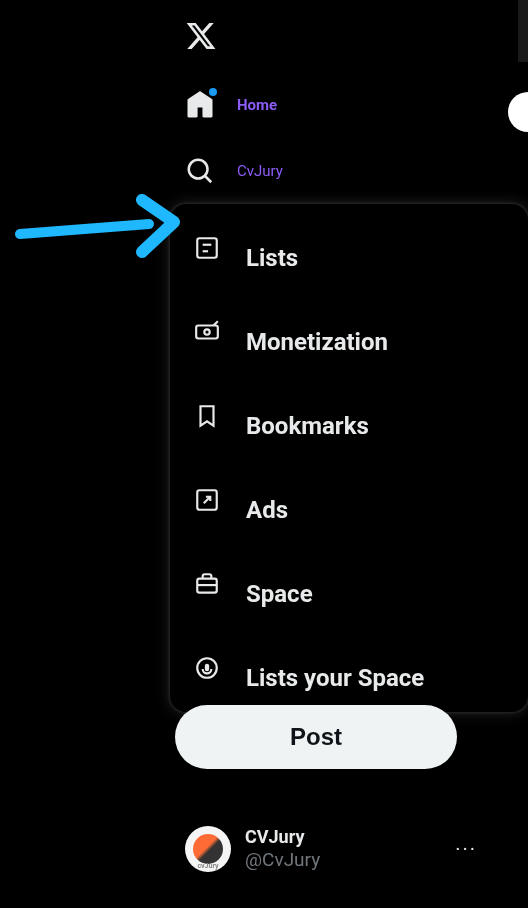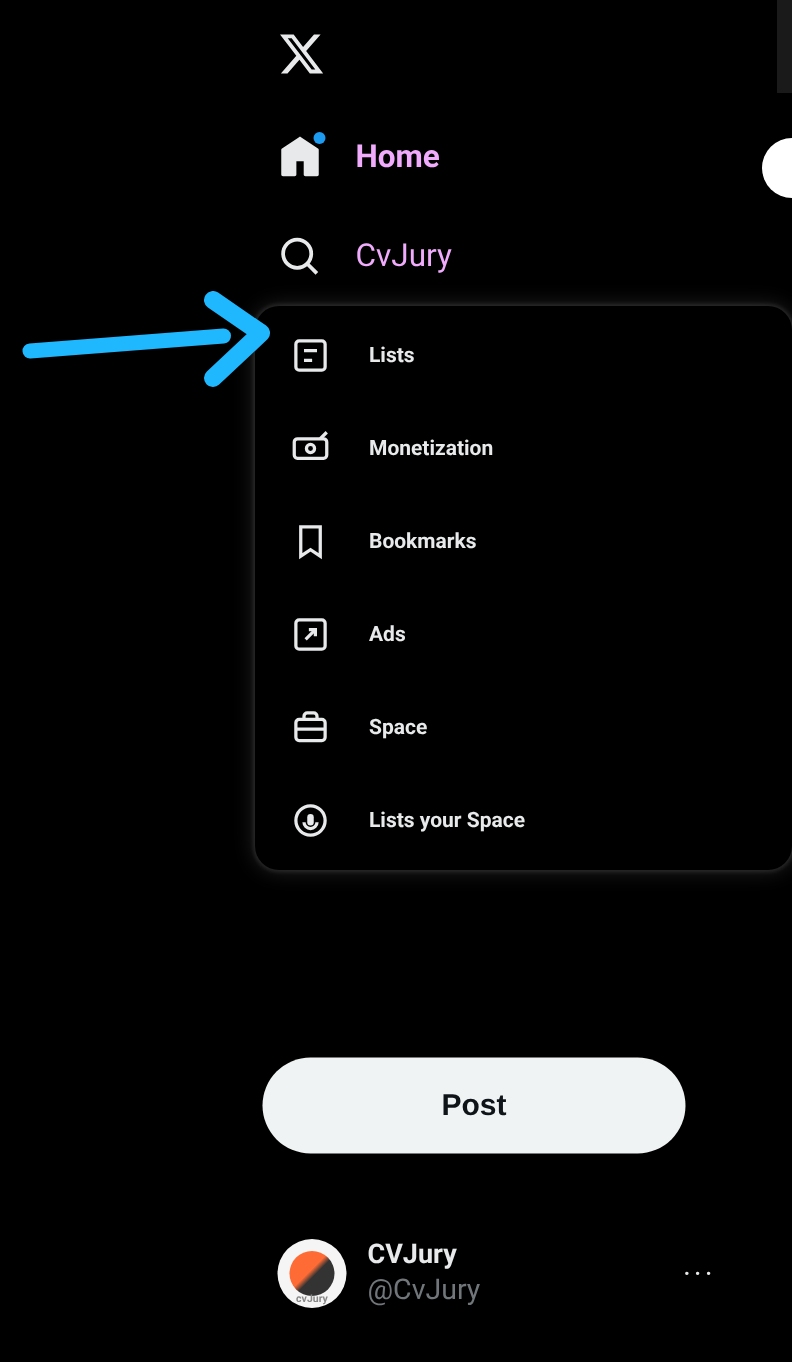--- a/index.html
+++ b/index.html
@@ -35,23 +35,23 @@
   }
   .nav-icon {
     width: 30px;
     height: 30px;
     display: flex;
     align-items: center;
     justify-content: center;
     position: relative;
   }
   .nav-label {
-    font-size: 21px;
+    font-size: 15px;
     font-weight: 400;
-    color: #f0abfc;
+    color: #8b5cf6;
     text-align: right;
   }
   .nav-item.active .nav-label {
     font-weight: 700;
   }
   .notif-dot {
     position: absolute;
     top: -2px;
     right: -2px;
     width: 8px;
@@ -77,35 +77,36 @@
     cursor: pointer;
   }
   .popup-icon {
     width: 26px;
     height: 26px;
     display: flex;
     align-items: center;
     justify-content: center;
   }
   .popup-label {
-    font-size: 14px;
+    font-size: 24px;
     font-weight: 700;
     color: #e7e9ea;
+    margin-top: 20px;
   }
   .post-btn {
     position: absolute;
     left: 175px;
     top: 705px;
     width: 282px;
     height: 64px;
     background: #eff3f4;
     color: #0f1419;
     border: none;
     border-radius: 9999px;
-    font-size: 20px;
+    font-size: 24px;
     font-weight: 700;
     cursor: pointer;
   }
   .profile {
     position: absolute;
     left: 175px;
     top: 815px;
     display: flex;
     align-items: center;
     gap: 14px;

